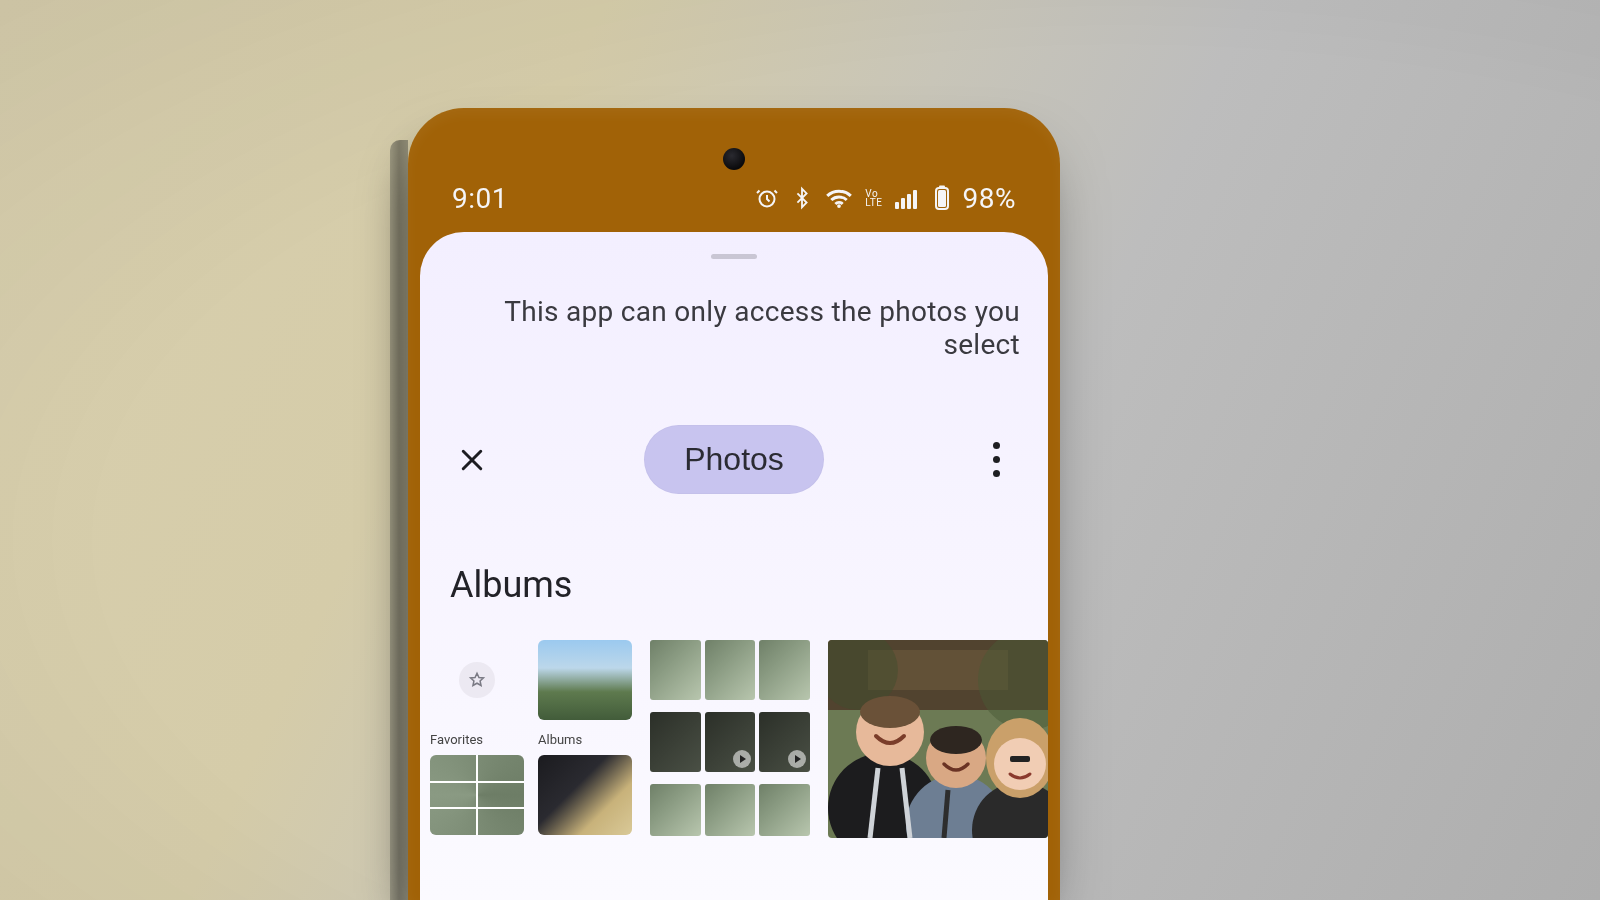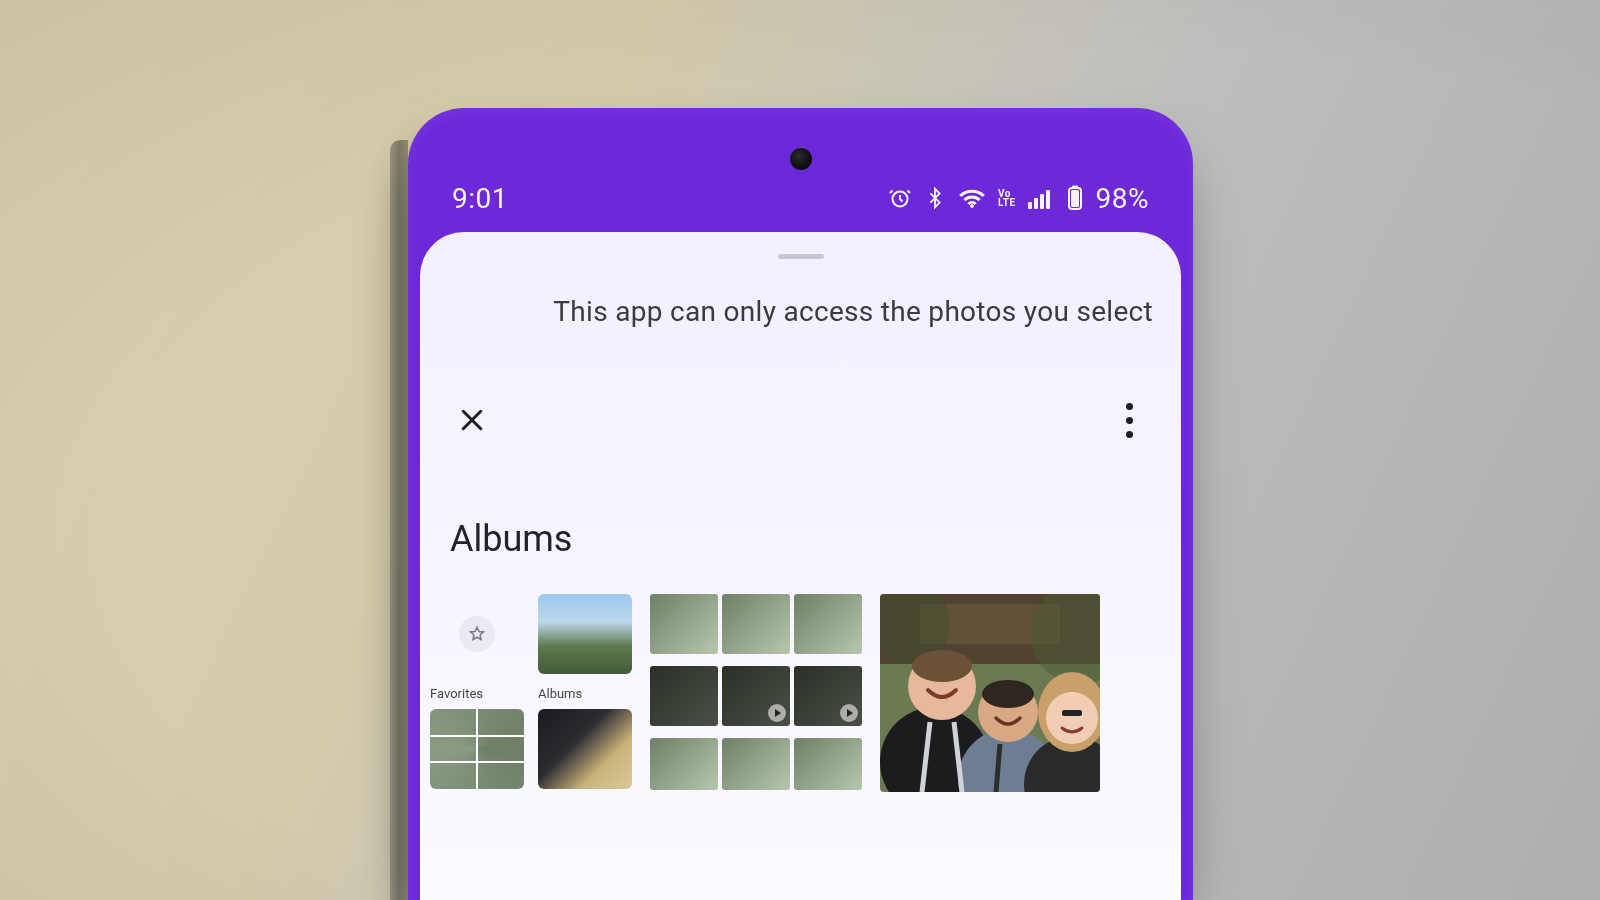--- a/index.html
+++ b/index.html
@@ -7,23 +7,23 @@
   body {
     font-family: -apple-system, BlinkMacSystemFont, "Segoe UI", Roboto, sans-serif;
     background: linear-gradient(115deg, #d8cfae 0%, #d5cca9 30%, #c8c5b8 48%, #bdbdbd 62%, #aeaeae 100%);
   }
 
   
   .phone {
     position: absolute;
     left: 408px;           
     top: 108px;
-    width: 785px;
+    width: 652px;
     height: 792px;         
-    background: #6d28d9;
+    background: #a16207;
     border-radius: 56px 56px 0 0;
     box-shadow:
       inset 0 6px 14px rgba(255,255,255,.05),
       0 30px 60px -20px rgba(0,0,0,.5),
       -20px 30px 50px -20px rgba(0,0,0,.35);
   }
   
   .hinge {
     position: absolute;
     left: -18px; top: 32px; bottom: 0;
@@ -222,21 +222,21 @@
         <path d="M7 7l10 10-5 5V2l5 5L7 17"></path>
       </svg>
 
       <svg width="28" height="24" viewBox="0 0 24 20" fill="#f5f5f7">
         <path d="M12 18.5a1.6 1.6 0 1 0 0-3.2 1.6 1.6 0 0 0 0 3.2Z"></path>
         <path d="M4.5 10.8a11 11 0 0 1 15 0l-1.8 1.8a8.4 8.4 0 0 0-11.4 0L4.5 10.8Z"></path>
         <path d="M1 7.3a16 16 0 0 1 22 0l-1.8 1.8a13.4 13.4 0 0 0-18.4 0L1 7.3Z"></path>
         <path d="M8 14.2a5.8 5.8 0 0 1 8 0l-1.8 1.8a3.2 3.2 0 0 0-4.4 0L8 14.2Z"></path>
       </svg>
 
-      <span style="font-size:10px; line-height:9px; font-weight:700; white-space:pre; letter-spacing:.5px; text-align:left;">Vo
+      <span style="font-size:10px; line-height:9px; font-weight:400; white-space:pre; letter-spacing:.5px; text-align:left;">Vo
 LTE</span>
 
       <svg width="26" height="22" viewBox="0 0 26 22" fill="#f5f5f7">
         <rect x="0" y="15" width="4" height="7" rx="1"></rect>
         <rect x="6" y="11" width="4" height="11" rx="1"></rect>
         <rect x="12" y="7" width="4" height="15" rx="1"></rect>
         <rect x="18" y="3" width="4" height="19" rx="1"></rect>
       </svg>
 
       <svg width="18" height="26" viewBox="0 0 18 26" fill="none" stroke="#f5f5f7" stroke-width="2">
@@ -254,20 +254,21 @@
     <p class="permission-msg">This app can only access the photos you select</p>
 
     <div class="tabrow">
       <button class="close-btn">
         <svg width="30" height="30" viewBox="0 0 24 24" fill="none" stroke="#1d1d22" stroke-width="2.4" stroke-linecap="round">
           <path d="M5 5l14 14M19 5 5 19"></path>
         </svg>
       </button>
 
       <div class="tab-group">
+        <button class="tab active">Photos</button>
       </div>
 
       <button class="overflow-btn">
         <span class="dots">
           <span class="dot"></span>
             <span class="dot"></span>
             <span class="dot"></span>
         </span>
       </button>
     </div>

